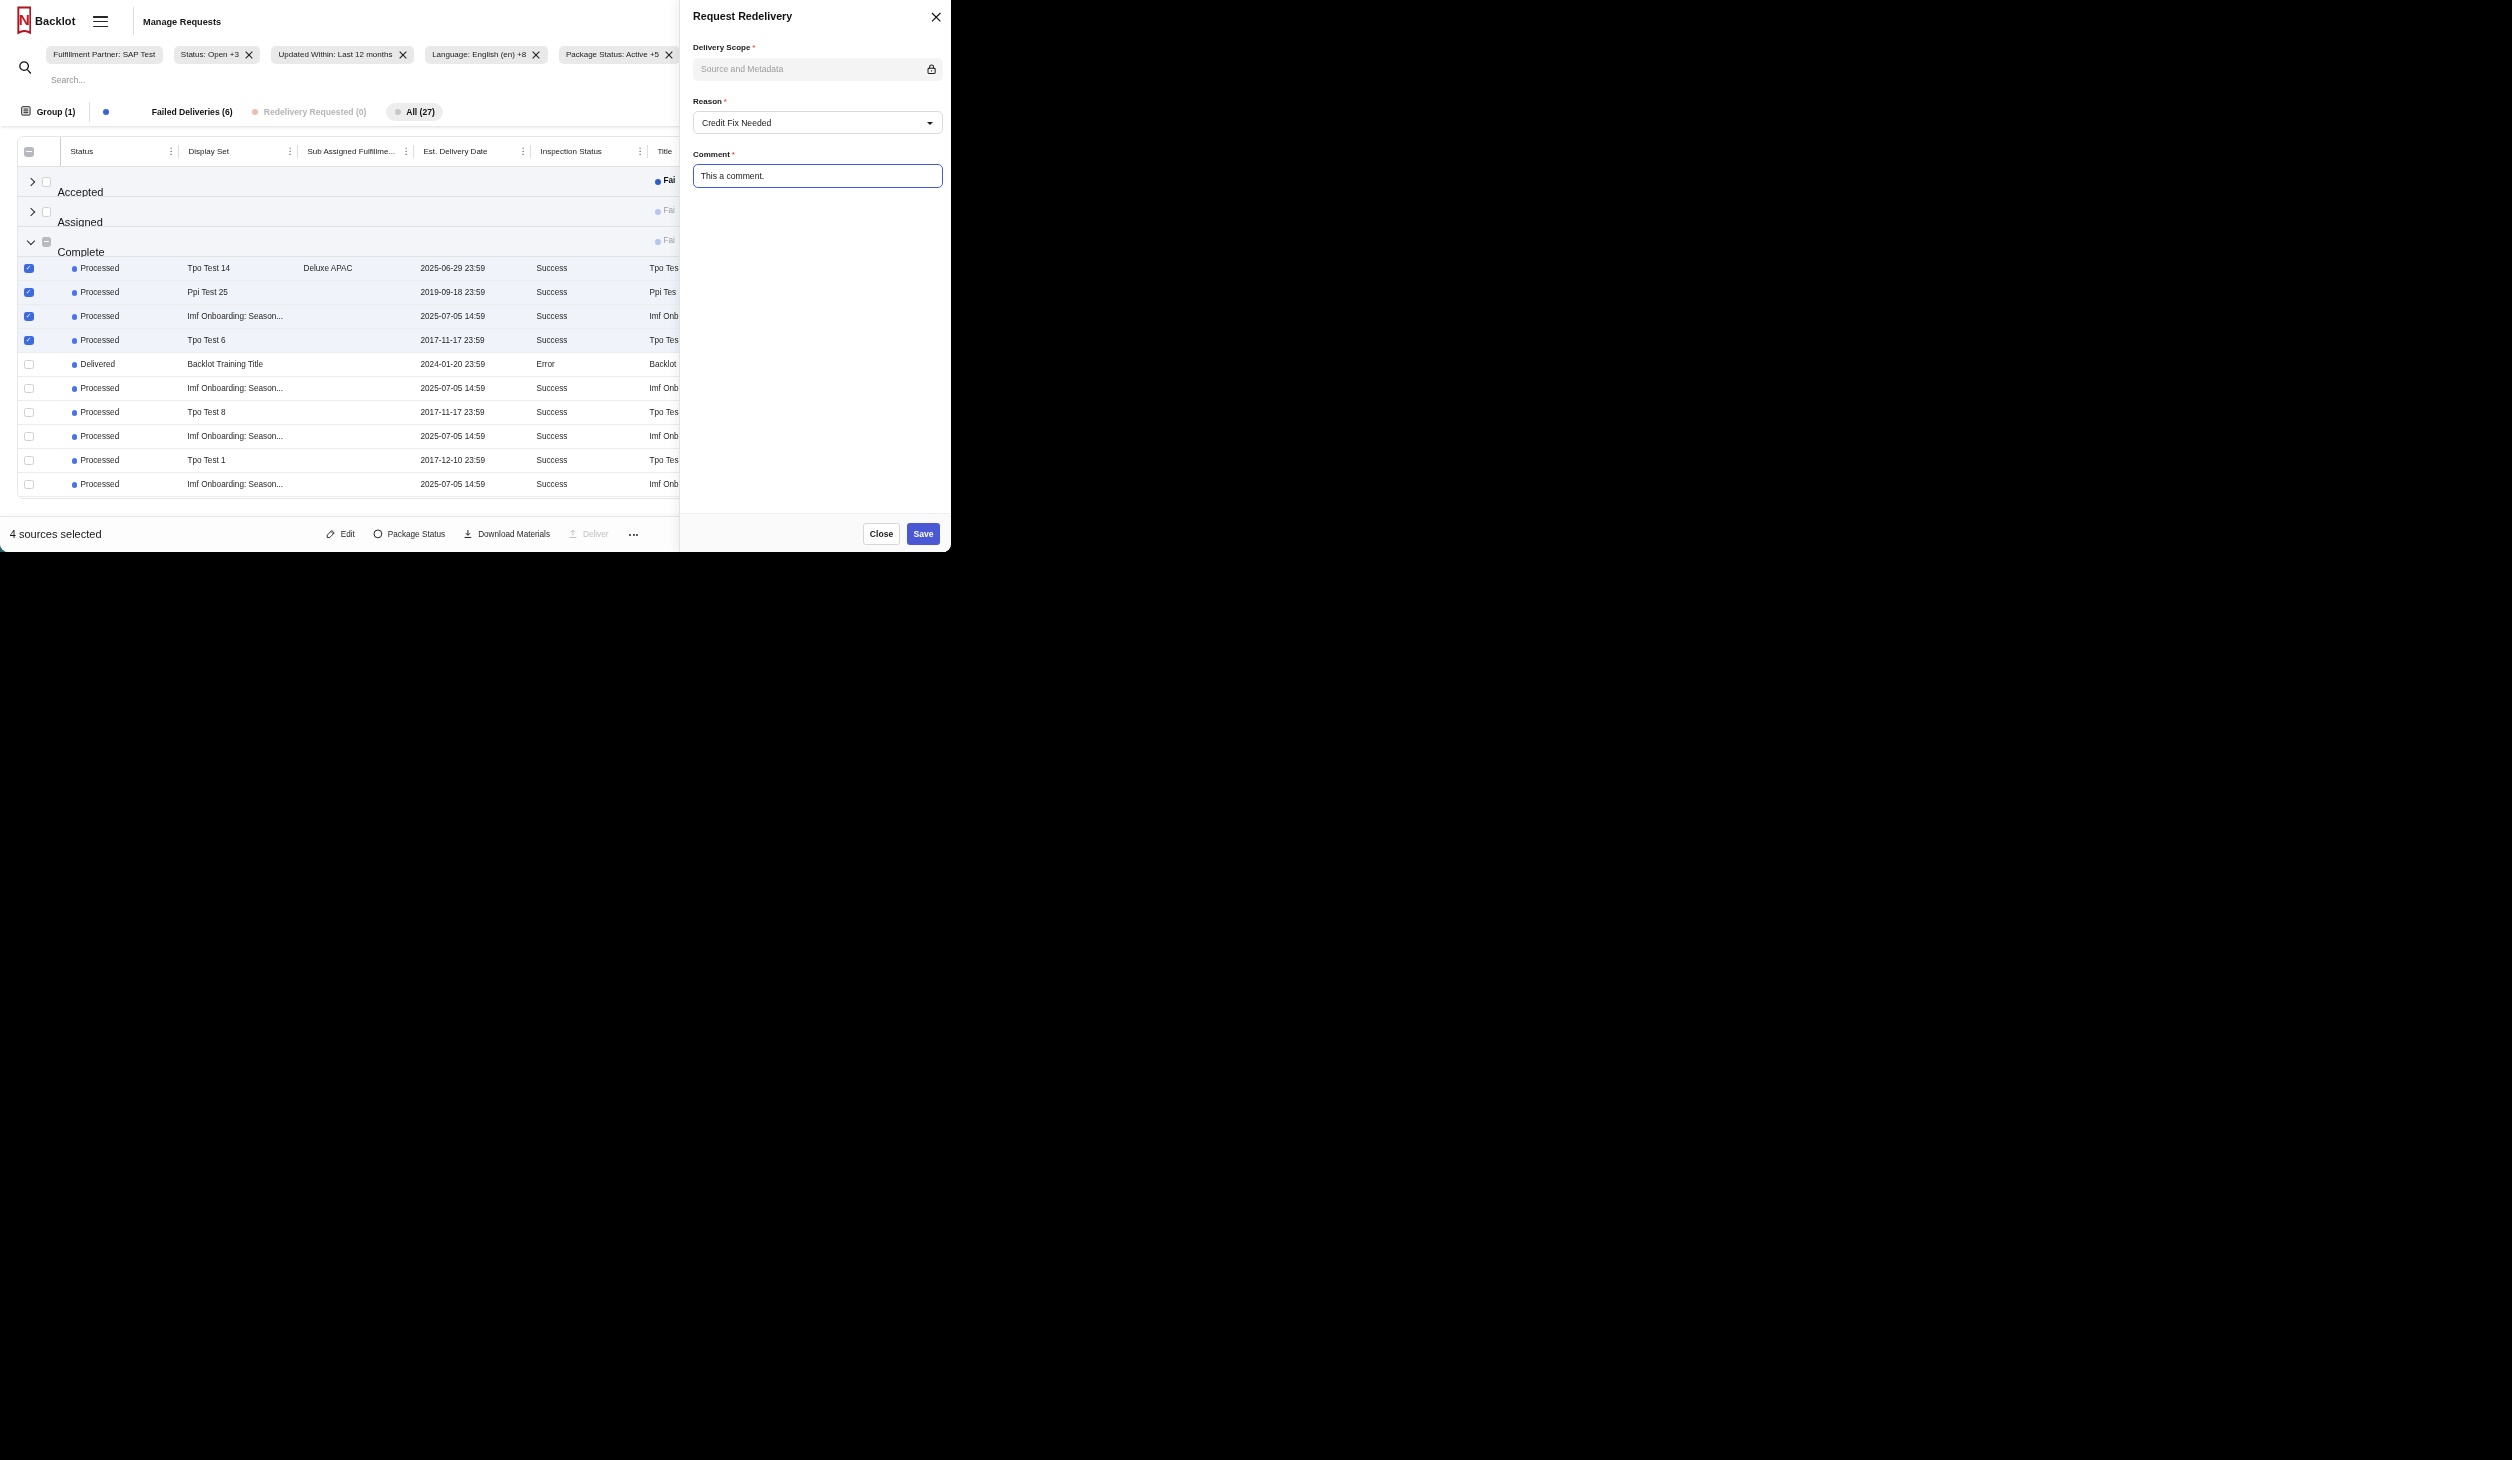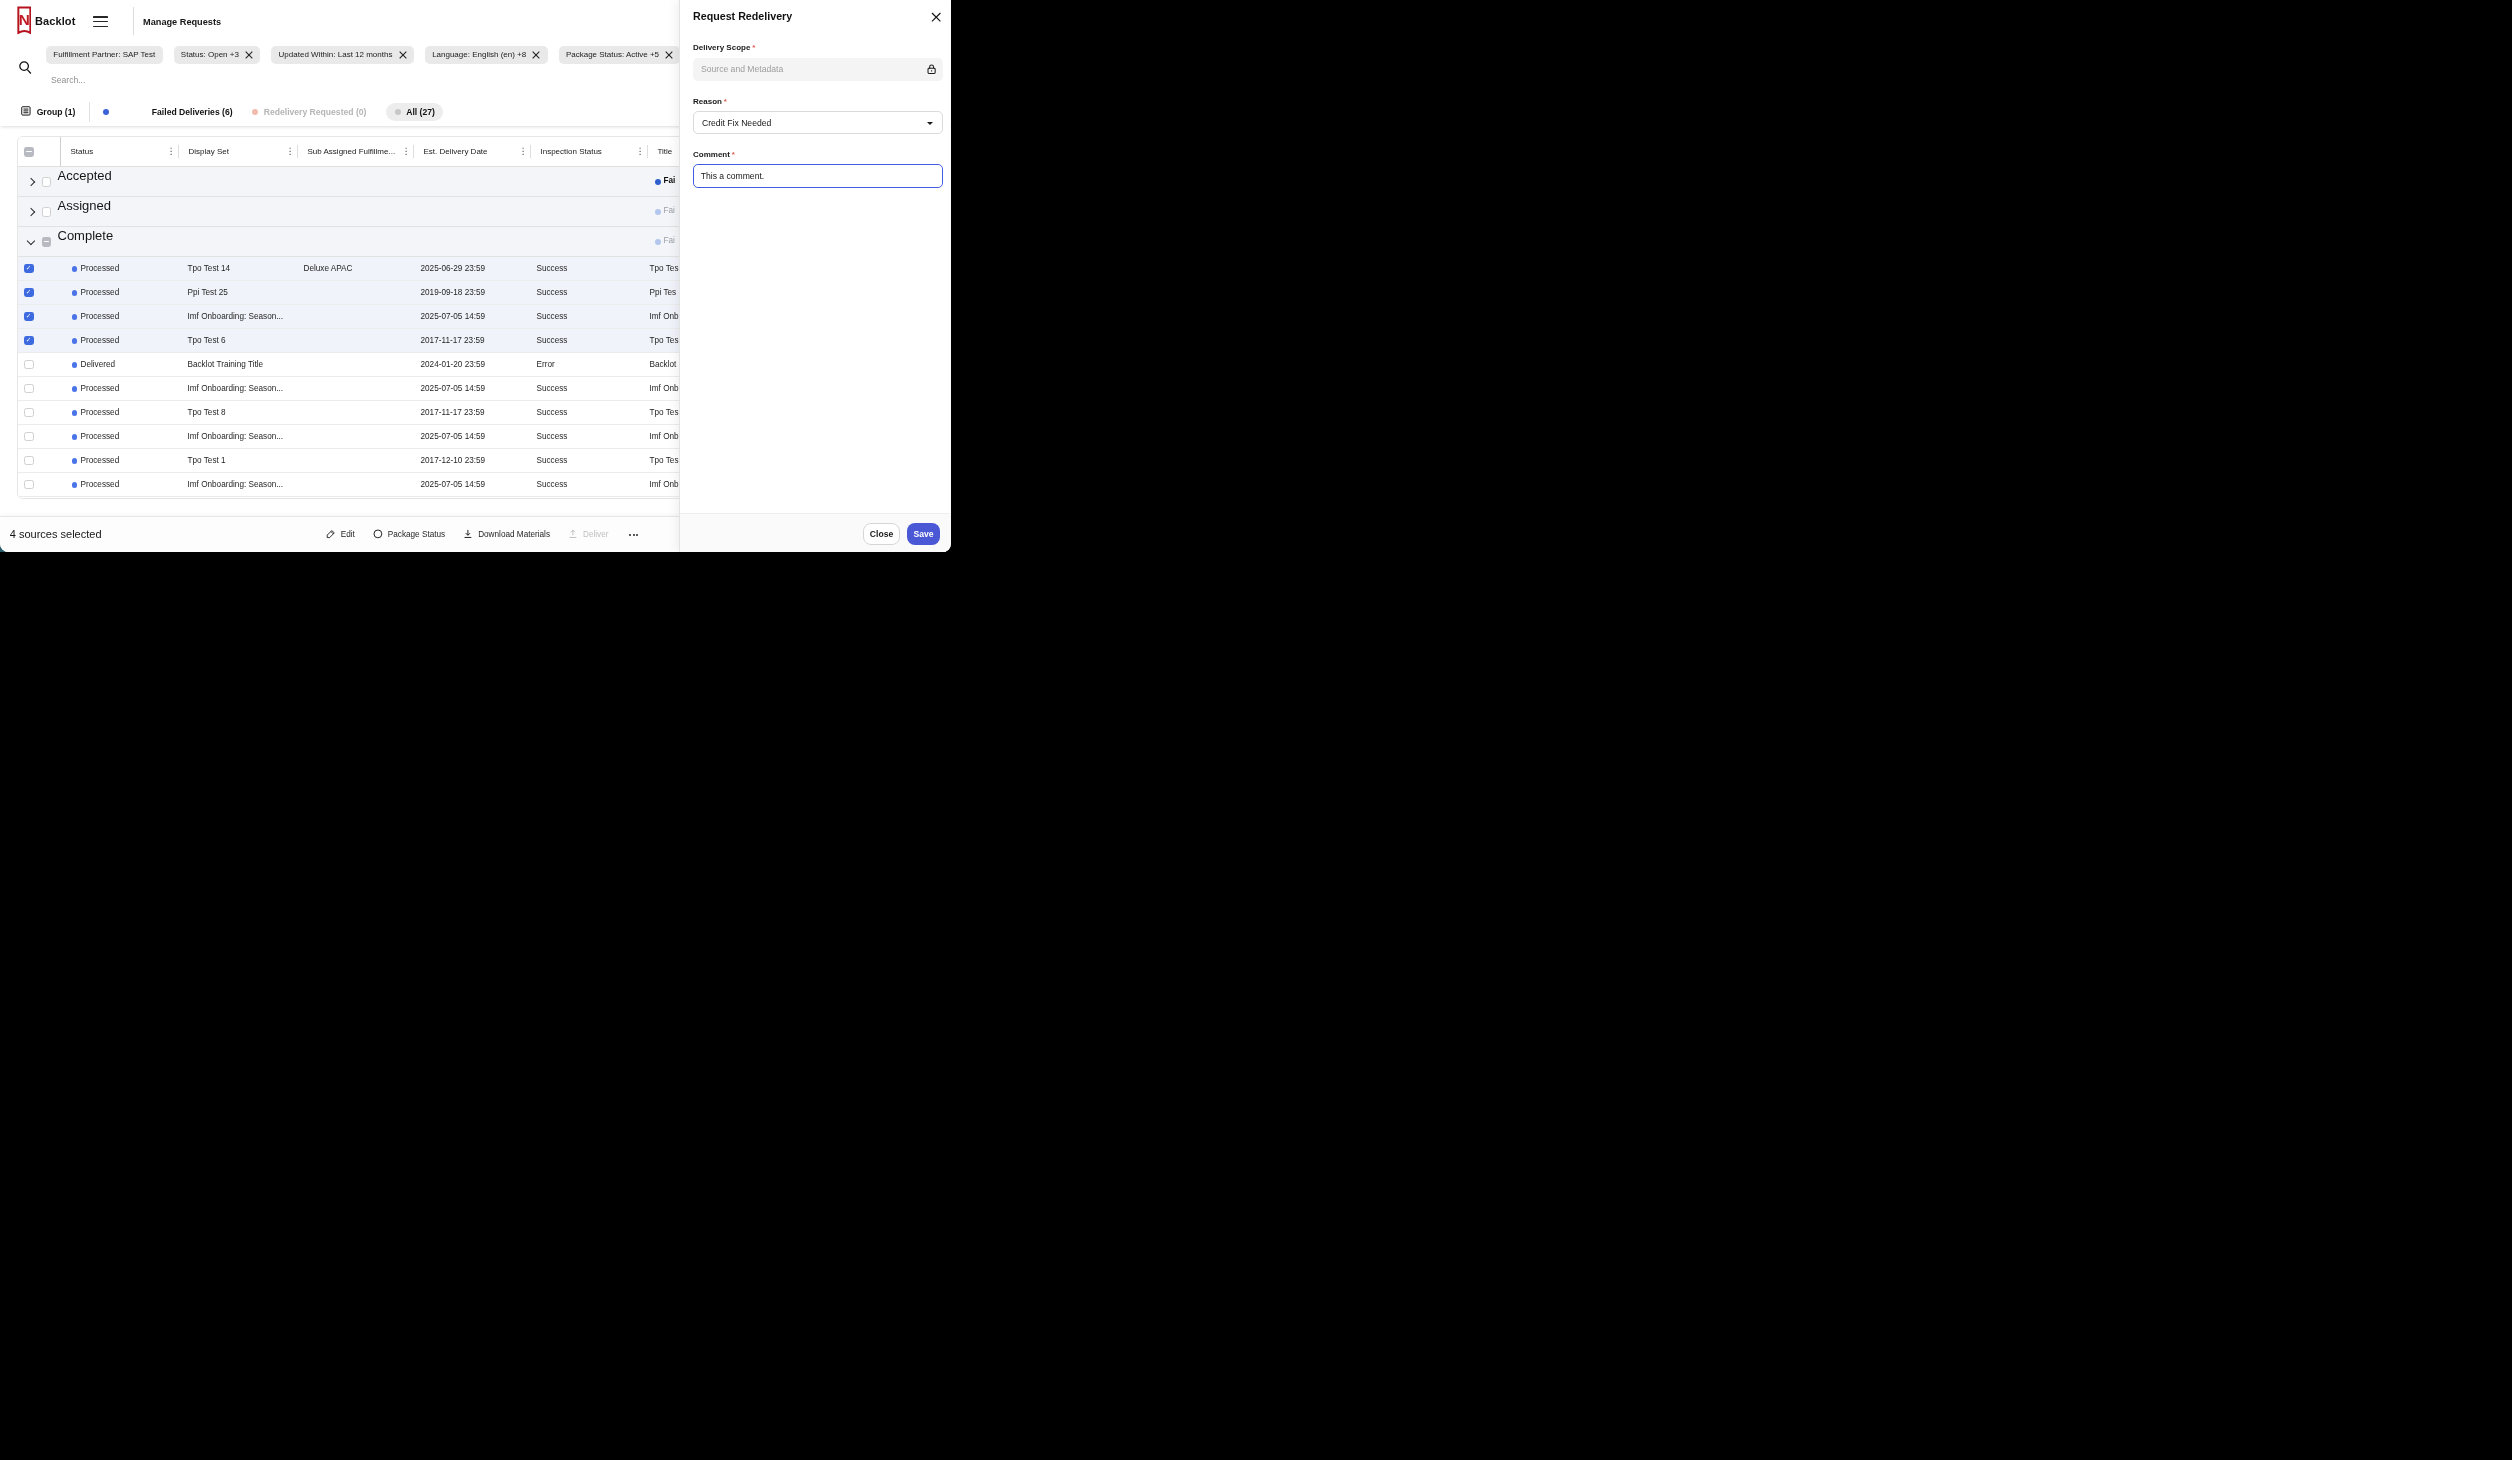--- a/index.html
+++ b/index.html
@@ -52,21 +52,21 @@
   .cb-empty{border:0.9px solid #d0d0d0;background:#fff;}
   .cb-ind{background:#b7bac0;}
   .cb-ind::after{content:"";position:absolute;left:2.1px;top:4.2px;width:5.5px;height:1.5px;background:#fff;border-radius:0.6px;}
   .cb-checked{background:#3d6bdf;}
   .cb-checked::after{content:"✓";position:absolute;left:1.5px;top:0.6px;color:#fff;font-size:6.7px;font-weight:700;}
 
   .group-row{position:relative;height:29px;border-bottom:0.6px solid #e2e2e2;background:#f3f5f9;}
   .chev{position:absolute;width:4.9px;height:4.9px;border-right:1.1px solid #2b2b2b;border-bottom:1.1px solid #2b2b2b;cursor:pointer;}
   .chev-right{left:10.4px;top:12.2px;transform:rotate(-45deg);}
   .chev-down{left:10.4px;top:11px;transform:rotate(45deg);}
-  .group-label{position:absolute;left:40px;top:1px;font-size:13px;font-weight:500;color:#161616;}
+  .group-label{position:absolute;left:40px;top:19px;font-size:11px;font-weight:500;color:#161616;}
   .group-title-dot{position:absolute;left:637px;top:11.6px;width:6.1px;height:6.1px;border-radius:50%;}
   .group-title-frag{position:absolute;left:646px;top:9.2px;font-size:8.2px;white-space:nowrap;}
   .g-strong{font-weight:700;color:#0f0f0f;}
   .g-muted{font-weight:400;color:#9aa0a6;}
   .gdot-strong{background:#2e5ec9;}
   .gdot-muted{background:#b3c6ed;}
 
   .data-row{position:relative;height:23px;border-bottom:0.6px solid #ececec;background:#fff;}
   .data-row.selected{background:#f0f3f9;}
   .data-row .cb{left:6.7px;top:6.7px;}
@@ -101,21 +101,21 @@
   .lock{position:absolute;right:7.3px;top:6.1px;}
   .reason-select{position:absolute;left:13px;top:111px;width:250px;height:23px;background:#fff;border:0.6px solid #dadada;
                  border-radius:4.9px;box-sizing:border-box;cursor:pointer;}
   .reason-text{position:absolute;left:8px;top:6.1px;font-size:8.6px;color:#161616;}
   .caret{position:absolute;right:8.6px;top:9.8px;width:0;height:0;border-left:3.1px solid transparent;
          border-right:3.1px solid transparent;border-top:3.7px solid #1a1a1a;}
   .comment-area{position:absolute;left:13px;top:164px;width:250px;height:24px;border:1.2px solid #3f5be2;
                 border-radius:4.9px;box-sizing:border-box;background:#fff;}
   .comment-text{position:absolute;left:6.7px;top:5.5px;font-size:8.6px;color:#161616;}
   .panel-footer{position:absolute;left:0;bottom:0;width:100%;height:38px;background:#fafafa;border-top:0.6px solid #ededed;}
-  .btn{position:absolute;top:9.2px;height:21.4px;border-radius:8px;font-size:8.6px;font-weight:600;display:flex;
+  .btn{position:absolute;top:9.2px;height:21.4px;border-radius:3px;font-size:8.6px;font-weight:600;display:flex;
        align-items:center;justify-content:center;box-sizing:border-box;cursor:pointer;}
   .btn-close{left:183px;width:37px;background:#fff;border:0.6px solid #d6d6d6;color:#1a1a1a;}
   .btn-save{left:227px;width:33px;background:#4a58d5;border:none;color:#fff;}
 </style>
 </head>
 <body>
 
 <div id="wrapper">
 <div id="app">
 

